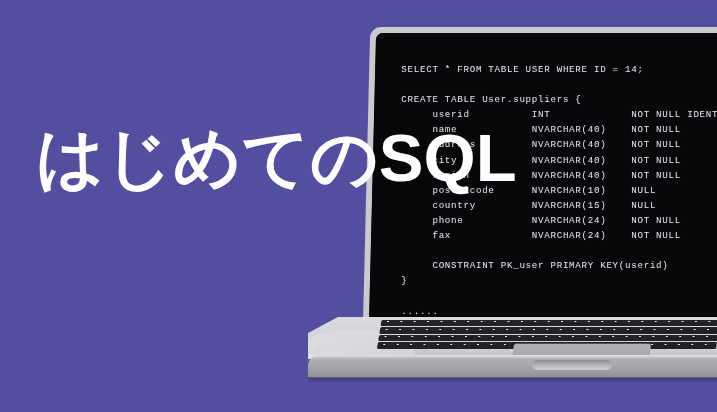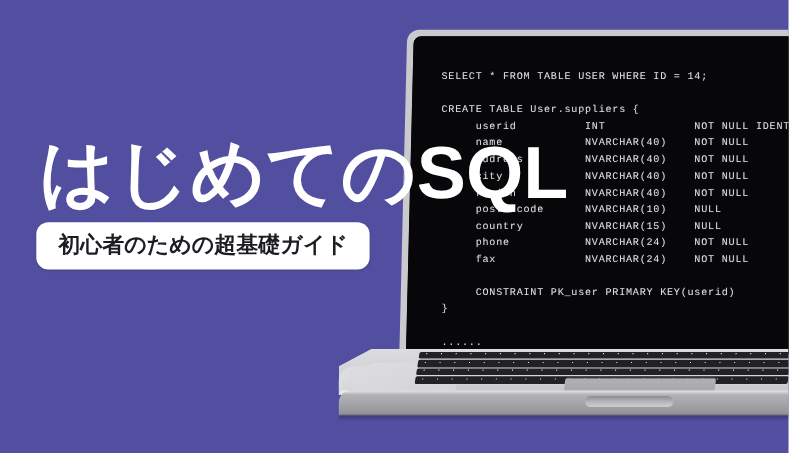--- a/index.html
+++ b/index.html
@@ -212,21 +212,20 @@
     clip-path: polygon(18px 0, 95px 0, 95px 28px, 0 28px, 0 10px);
   }
 </style>
 </head>
 <body>
 
 <div id="banner" style="background: rgb(82, 78, 160);">
 
   <div id="text-block">
     <div id="headline" style="color: rgb(255, 255, 255);">はじめてのSQL</div>
-    <div id="subtitle-badge" style="background: rgb(255, 255, 255); color: rgb(28, 28, 34);">初心者のための超基礎ガイド</div>
   </div>
 
   <div id="laptop">
 
     <div id="lid" style="background: rgb(201, 201, 206);">
       <div id="lid-inner">
         <div id="screen" style="background: rgb(7, 7, 10);">
           <pre id="code" style="color: rgb(222, 222, 226);">SELECT * FROM TABLE USER WHERE ID = 14;
 
 CREATE TABLE User.suppliers {

